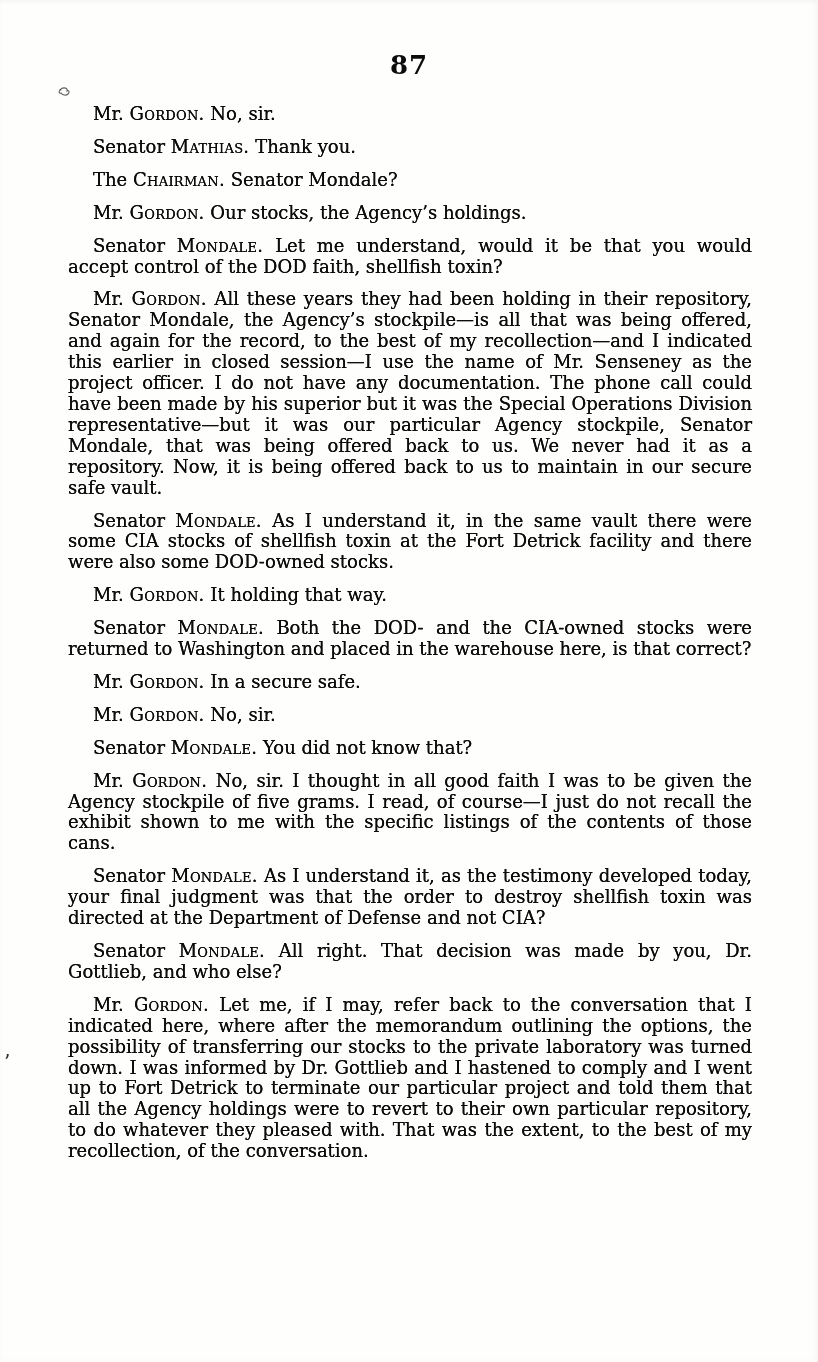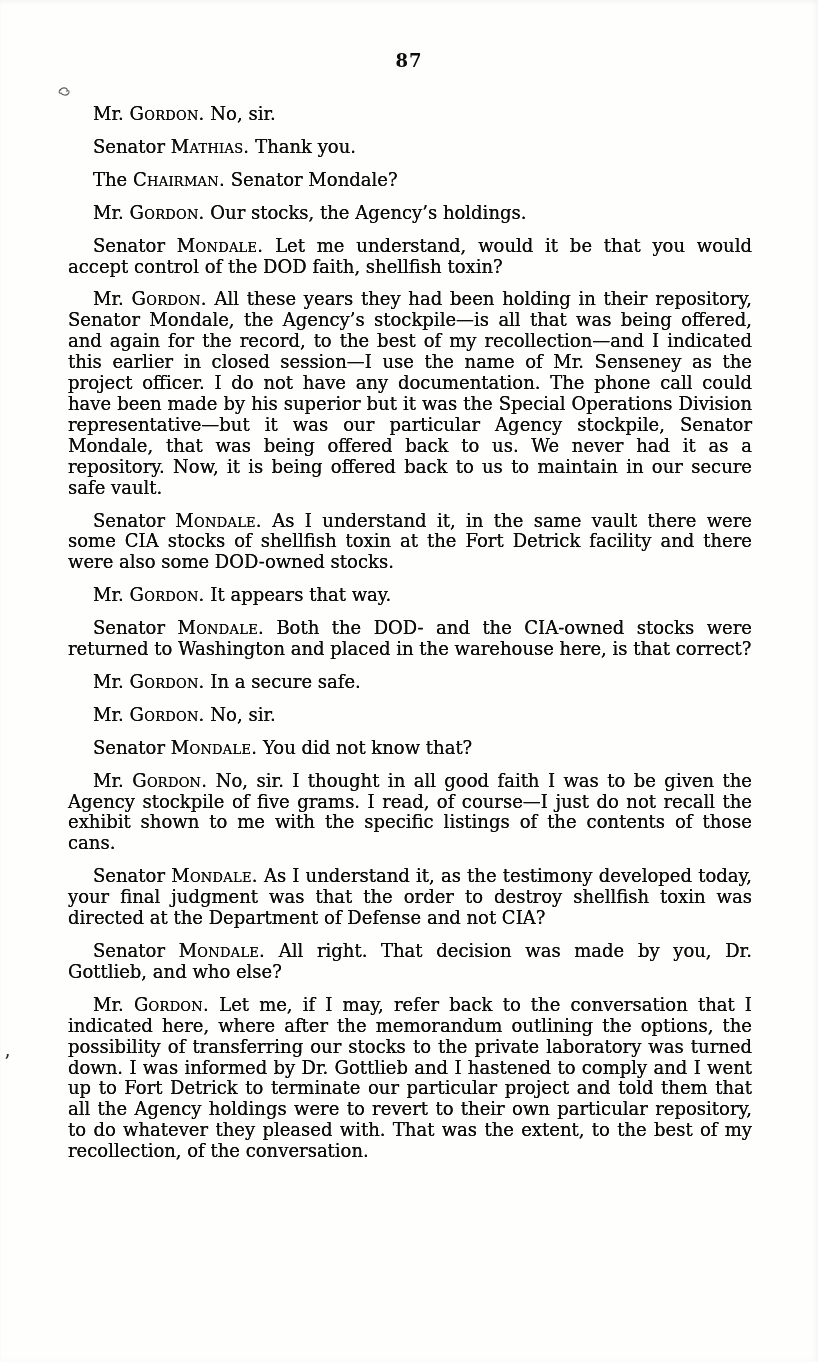--- a/index.html
+++ b/index.html
@@ -17,21 +17,21 @@
     font-family: "DejaVu Serif", "Liberation Serif", serif;
     overflow: hidden;
     box-shadow: inset -3px 0 6px rgba(0,0,0,0.03), inset 0 3px 5px rgba(0,0,0,0.02);
   }
   .page-number {
     position: absolute;
     top: 50px;
     left: 0;
     width: 100%;
     text-align: center;
-    font-size: 18px;
+    font-size: 26px;
     font-weight: bold;
     letter-spacing: 1px;
   }
   .transcript {
     position: absolute;
     top: 92px;
     left: 56px;
     width: 708px;
     font-size: 18px;
     line-height: 20.9px;
@@ -82,21 +82,21 @@
   <span class="speck-leftedge">’</span>
 
   <div class="transcript" id="transcript">
       <p class="para"><span>Mr.</span> <span class="sc">Gordon.</span> <span>No, sir.</span></p>
       <p class="para"><span>Senator</span> <span class="sc">Mathias.</span> <span>Thank you.</span></p>
       <p class="para"><span>The</span> <span class="sc">Chairman.</span> <span>Senator Mondale?</span></p>
       <p class="para"><span>Mr.</span> <span class="sc">Gordon.</span> <span>Our stocks, the Agency’s holdings.</span></p>
       <p class="para"><span>Senator</span> <span class="sc">Mondale.</span> <span>Let me understand, would it be that you would accept control of the DOD faith, shellfish toxin?</span></p>
       <p class="para"><span>Mr.</span> <span class="sc">Gordon.</span> <span>All these years they had been holding in their repository, Senator Mondale, the Agency’s stockpile—is all that was being offered, and again for the record, to the best of my recollection—and I indicated this earlier in closed session—I use the name of Mr. Senseney as the project officer. I do not have any documentation. The phone call could have been made by his superior but it was the Special Operations Division representative—but it was our particular Agency stockpile, Senator Mondale, that was being offered back to us. We never had it as a repository. Now, it is being offered back to us to maintain in our secure safe vault.</span></p>
       <p class="para"><span>Senator</span> <span class="sc">Mondale.</span> <span>As I understand it, in the same vault there were some CIA stocks of shellfish toxin at the Fort Detrick facility and there were also some DOD-owned stocks.</span></p>
-      <p class="para"><span>Mr.</span> <span class="sc">Gordon.</span> <span>It appears that way.</span></p>
+      <p class="para"><span>Mr.</span> <span class="sc">Gordon.</span> <span>It holding that way.</span></p>
       <p class="para"><span>Senator</span> <span class="sc">Mondale.</span> <span>Both the DOD- and the CIA-owned stocks were returned to Washington and placed in the warehouse here, is that correct?</span></p>
       <p class="para"><span>Mr.</span> <span class="sc">Gordon.</span> <span>In a secure safe.</span></p>
       <p class="para"><span>Mr.</span> <span class="sc">Gordon.</span> <span>No, sir.</span></p>
       <p class="para"><span>Senator</span> <span class="sc">Mondale.</span> <span>You did not know that?</span></p>
       <p class="para"><span>Mr.</span> <span class="sc">Gordon.</span> <span>No, sir. I thought in all good faith I was to be given the Agency stockpile of five grams. I read, of course—I just do not recall the exhibit shown to me with the specific listings of the contents of those cans.</span></p>
       <p class="para"><span>Senator</span> <span class="sc">Mondale.</span> <span>As I understand it, as the testimony developed today, your final judgment was that the order to destroy shellfish toxin was directed at the Department of Defense and not CIA?</span></p>
       <p class="para"><span>Senator</span> <span class="sc">Mondale.</span> <span>All right. That decision was made by you, Dr. Gottlieb, and who else?</span></p>
       <p class="para"><span>Mr.</span> <span class="sc">Gordon.</span> <span>Let me, if I may, refer back to the conversation that I indicated here, where after the memorandum outlining the options, the possibility of transferring our stocks to the private laboratory was turned down. I was informed by Dr. Gottlieb and I hastened to comply and I went up to Fort Detrick to terminate our particular project and told them that all the Agency holdings were to revert to their own particular repository, to do whatever they pleased with. That was the extent, to the best of my recollection, of the conversation.</span></p>
     </div>
 

